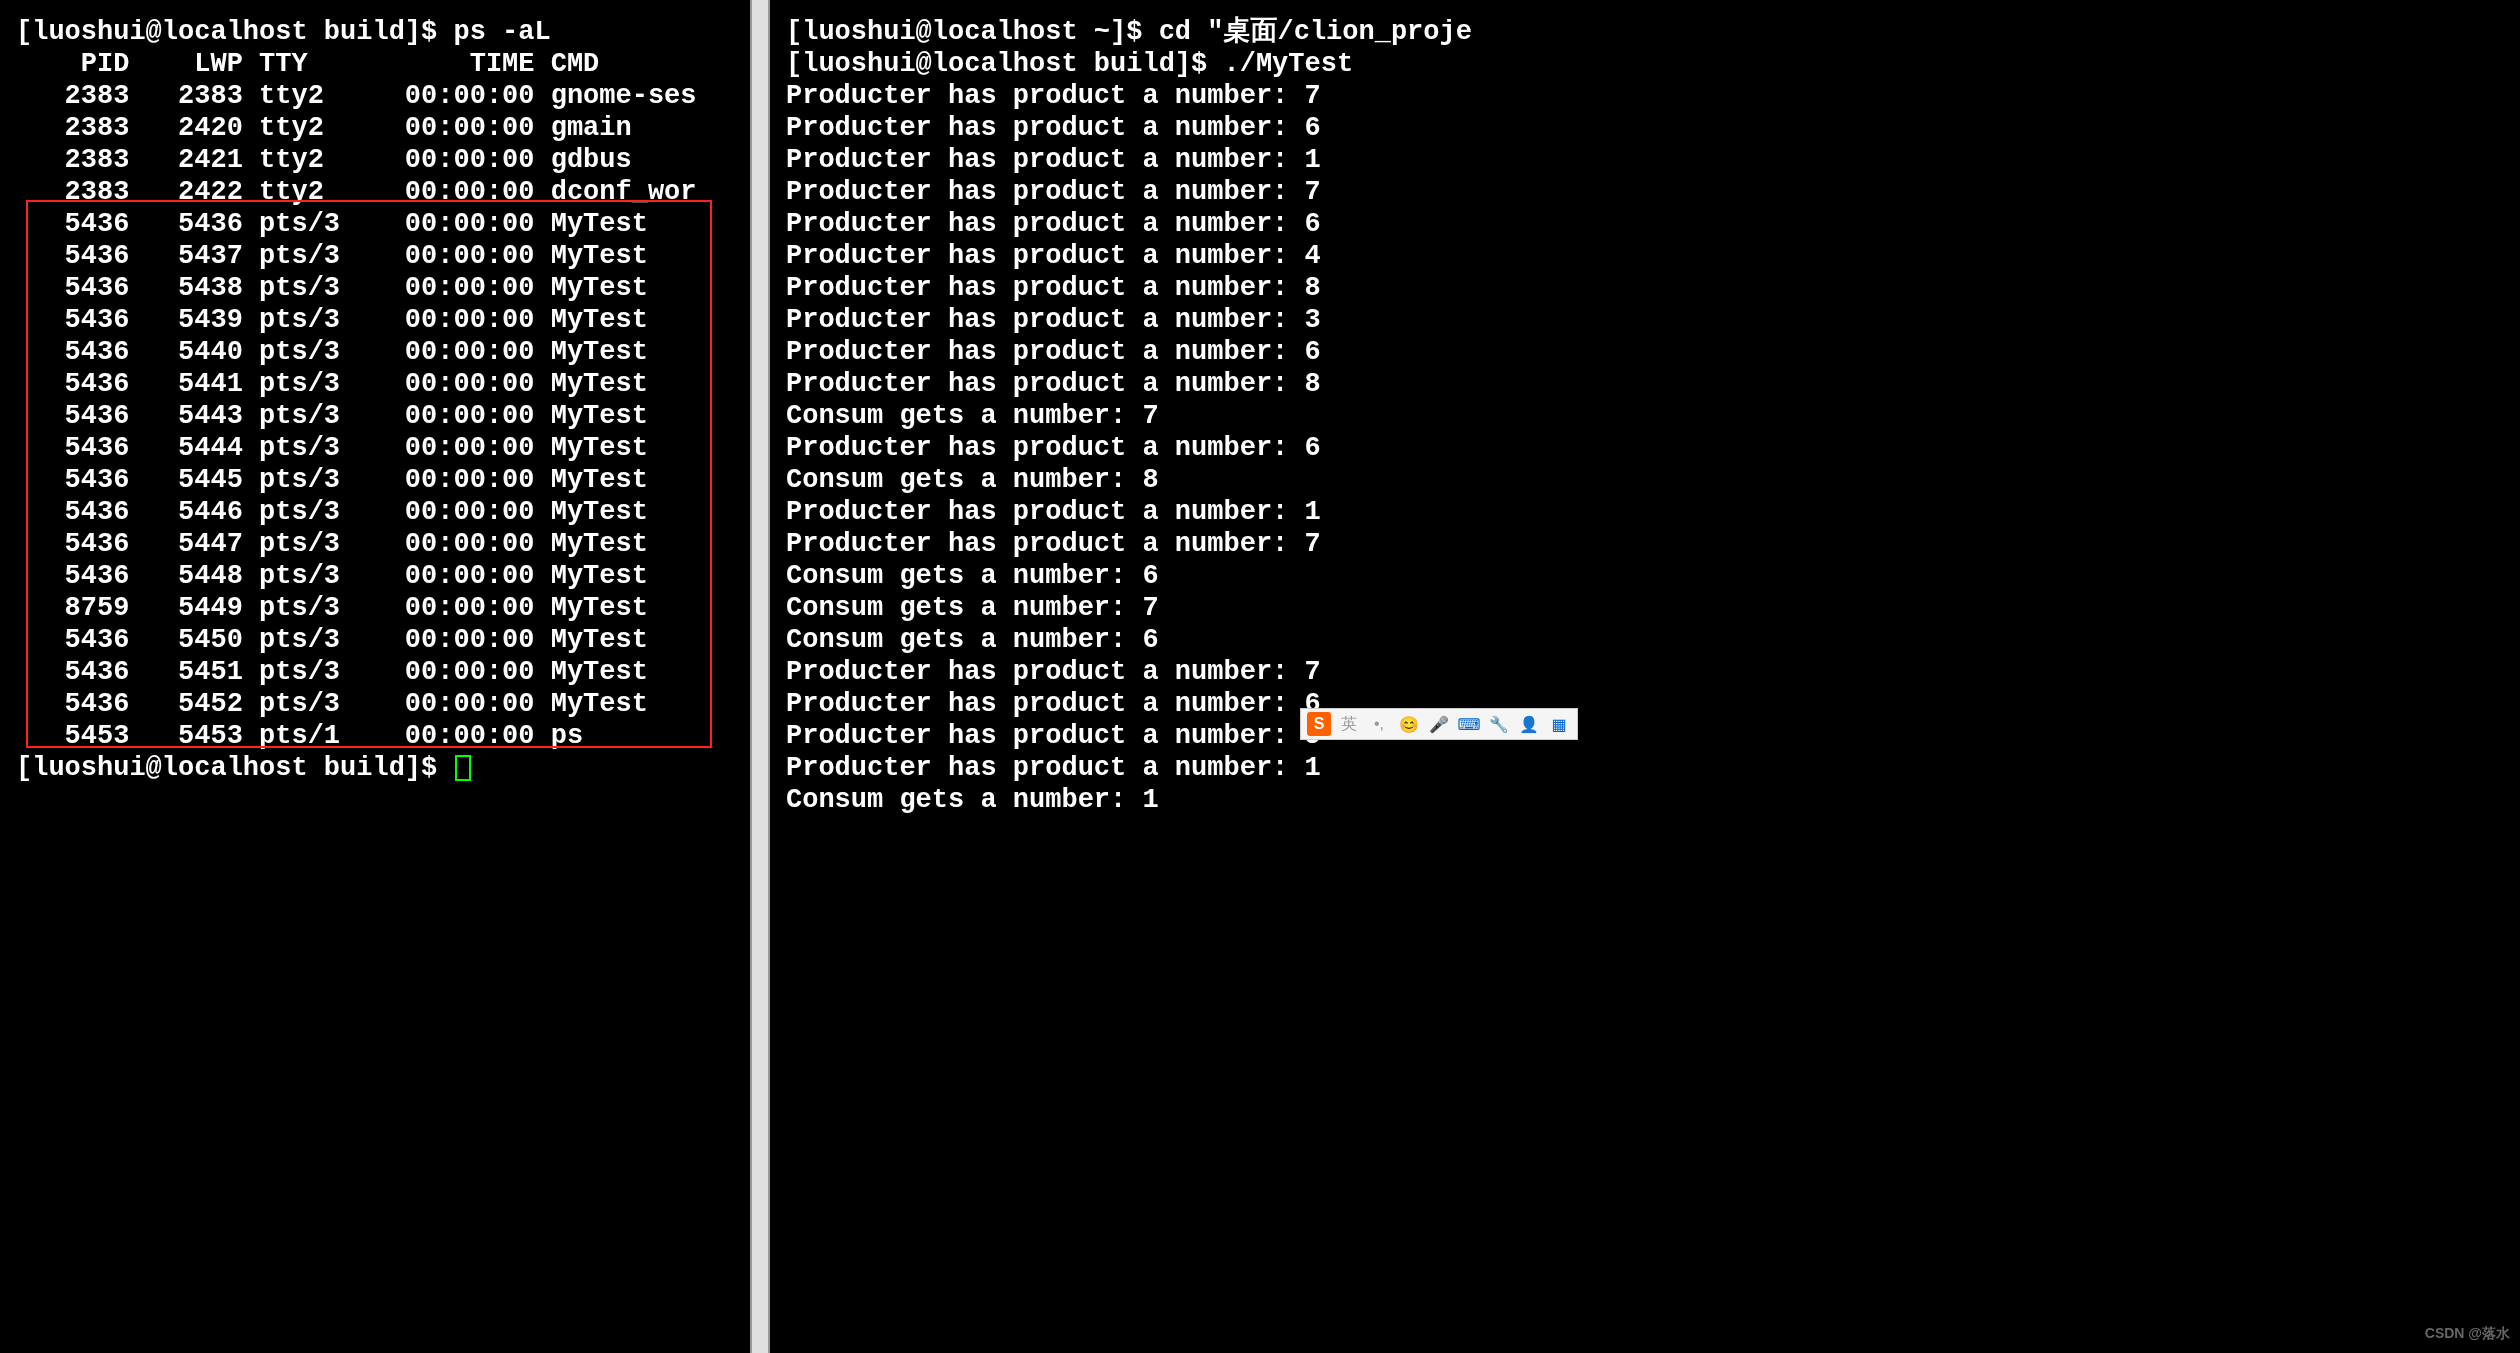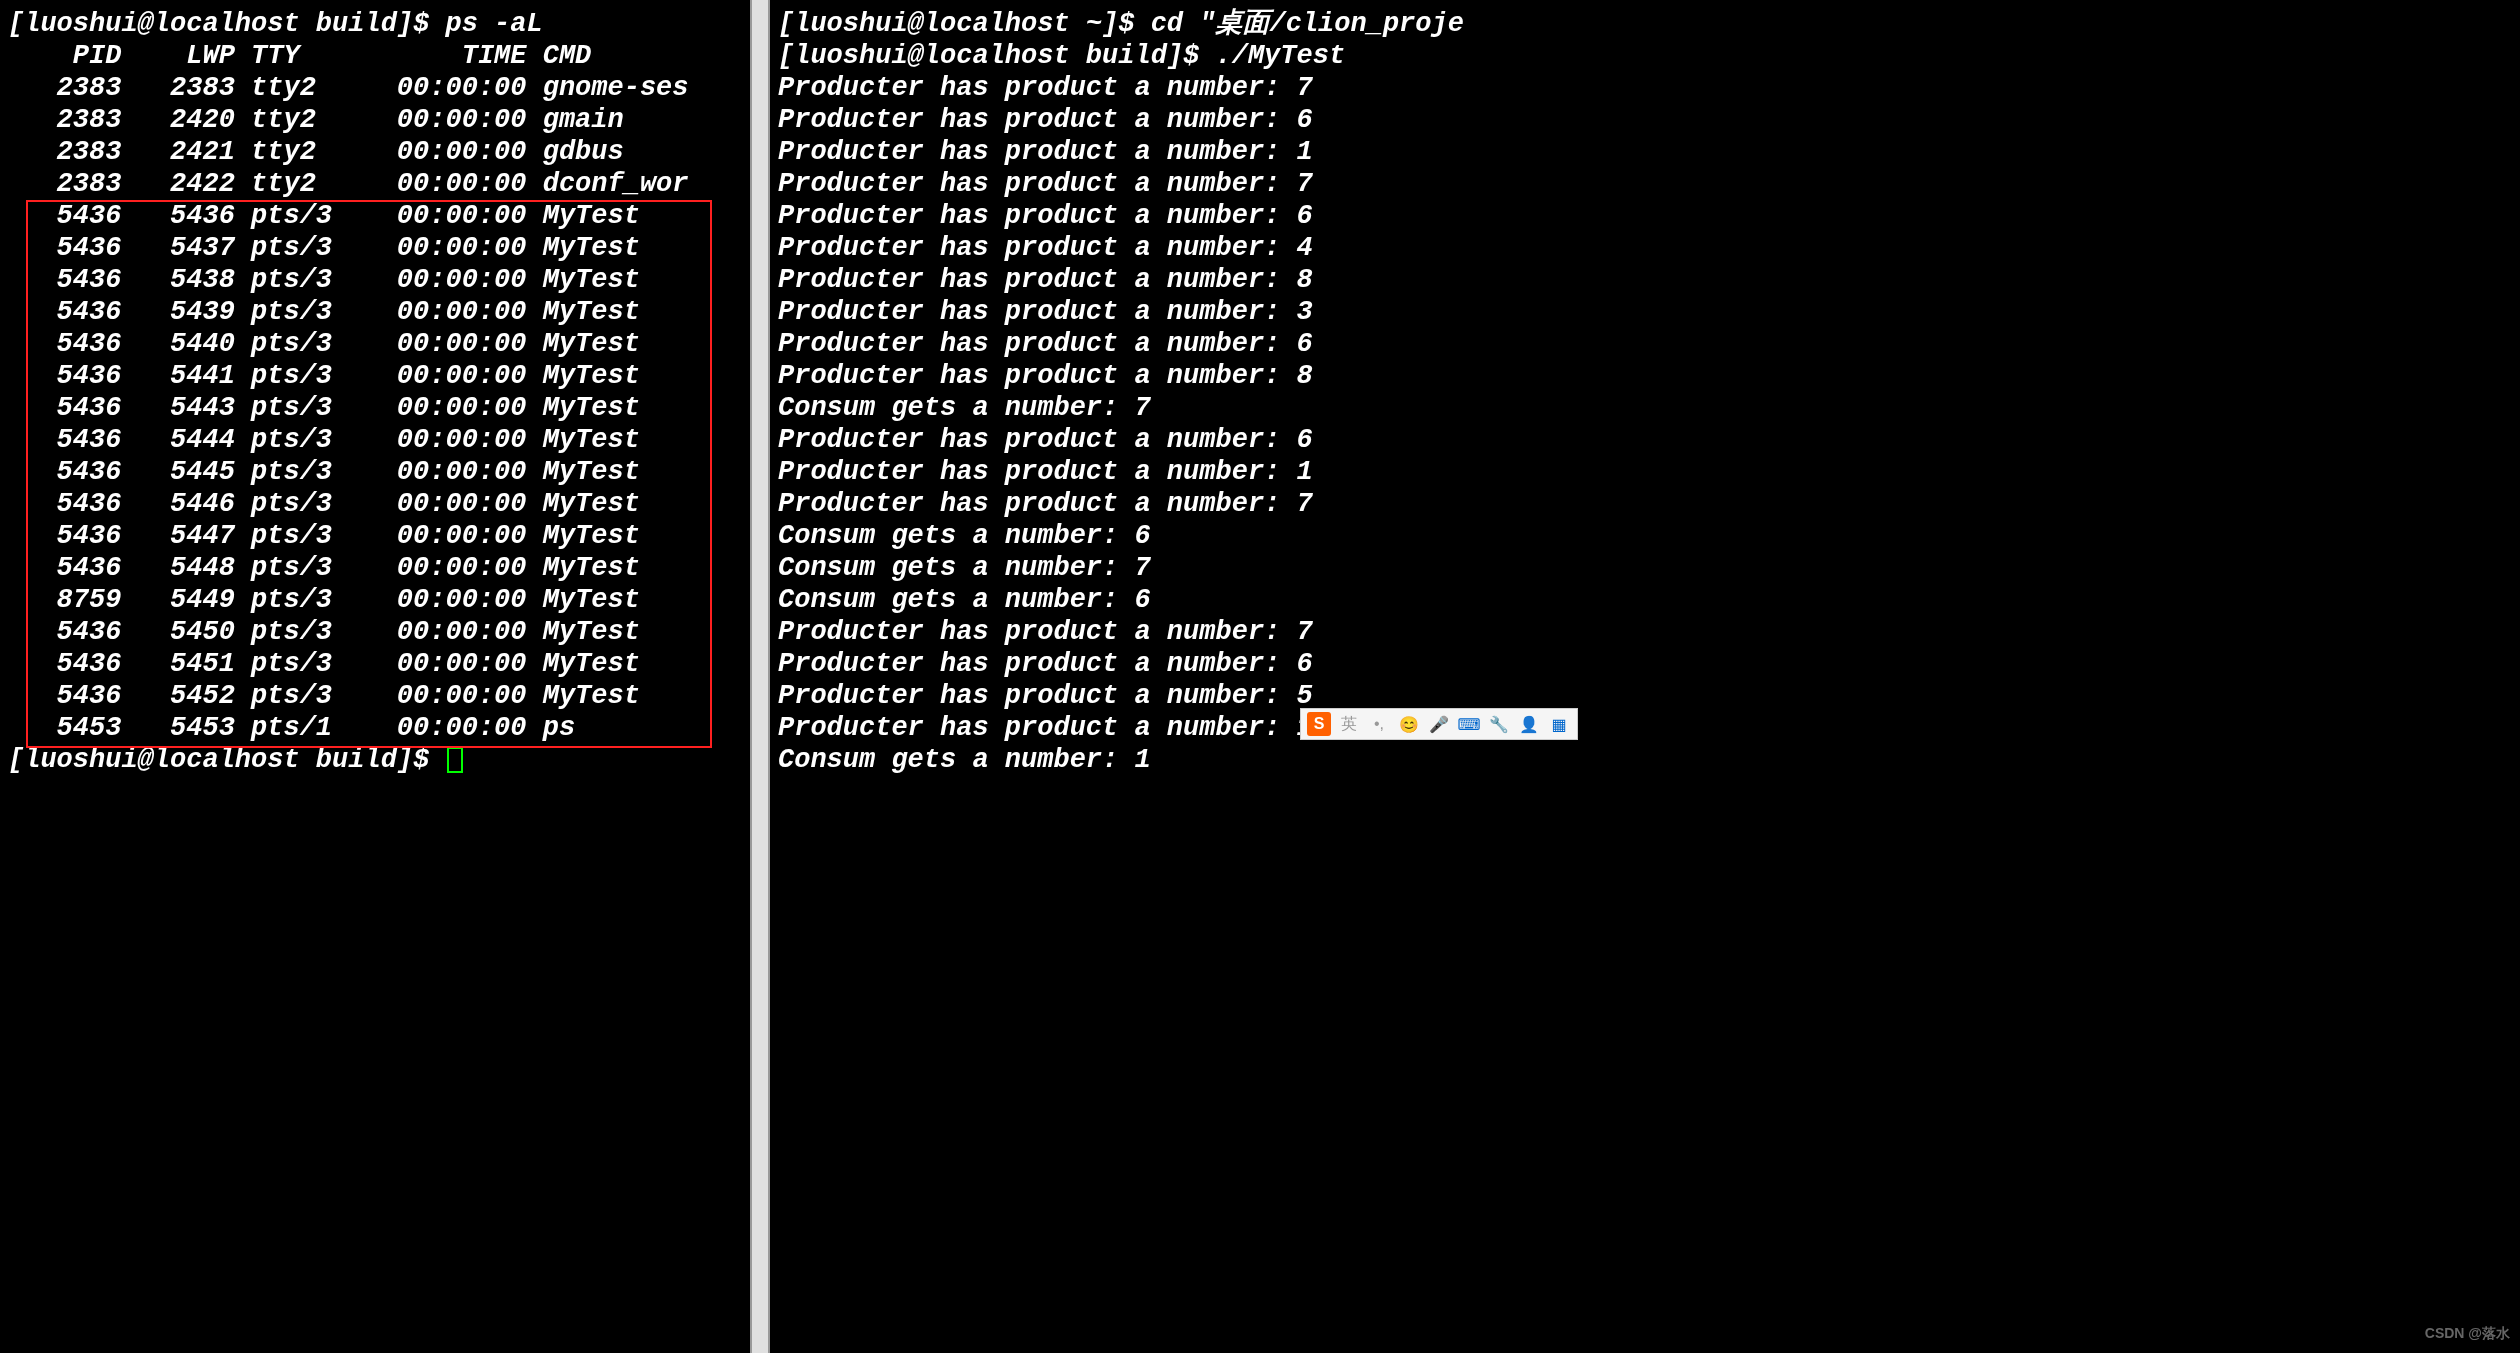--- a/index.html
+++ b/index.html
@@ -10,23 +10,22 @@
       background: #000;
       color: #fff;
       display: flex;
       width: 2520px;
       height: 1353px;
       overflow: hidden;
       position: relative;
     }
     .pane {
       background: #000;
-      padding: 8px;
+      padding: 16px;
       overflow: hidden;
-      font-style: italic;
     }
     .left-pane {
       width: 750px;
       position: relative;
     }
     .divider {
       width: 20px;
       background: #e0e0e0;
       border-left: 2px solid #999;
       border-right: 2px solid #999;
@@ -134,20 +133,21 @@
       <div class="line">Producter has product a number: 1</div>
       <div class="line">Producter has product a number: 7</div>
       <div class="line">Producter has product a number: 6</div>
       <div class="line">Producter has product a number: 4</div>
       <div class="line">Producter has product a number: 8</div>
       <div class="line">Producter has product a number: 3</div>
       <div class="line">Producter has product a number: 6</div>
       <div class="line">Producter has product a number: 8</div>
       <div class="line">Consum gets a number: 7</div>
       <div class="line">Producter has product a number: 6</div>
+      <div class="line">Consum gets a number: 8</div>
       <div class="line">Producter has product a number: 1</div>
       <div class="line">Producter has product a number: 7</div>
       <div class="line">Consum gets a number: 6</div>
       <div class="line">Consum gets a number: 7</div>
       <div class="line">Consum gets a number: 6</div>
       <div class="line">Producter has product a number: 7</div>
       <div class="line">Producter has product a number: 6</div>
       <div class="line">Producter has product a number: 5</div>
       <div class="line">Producter has product a number: 1</div>
       <div class="line">Consum gets a number: 1</div>

